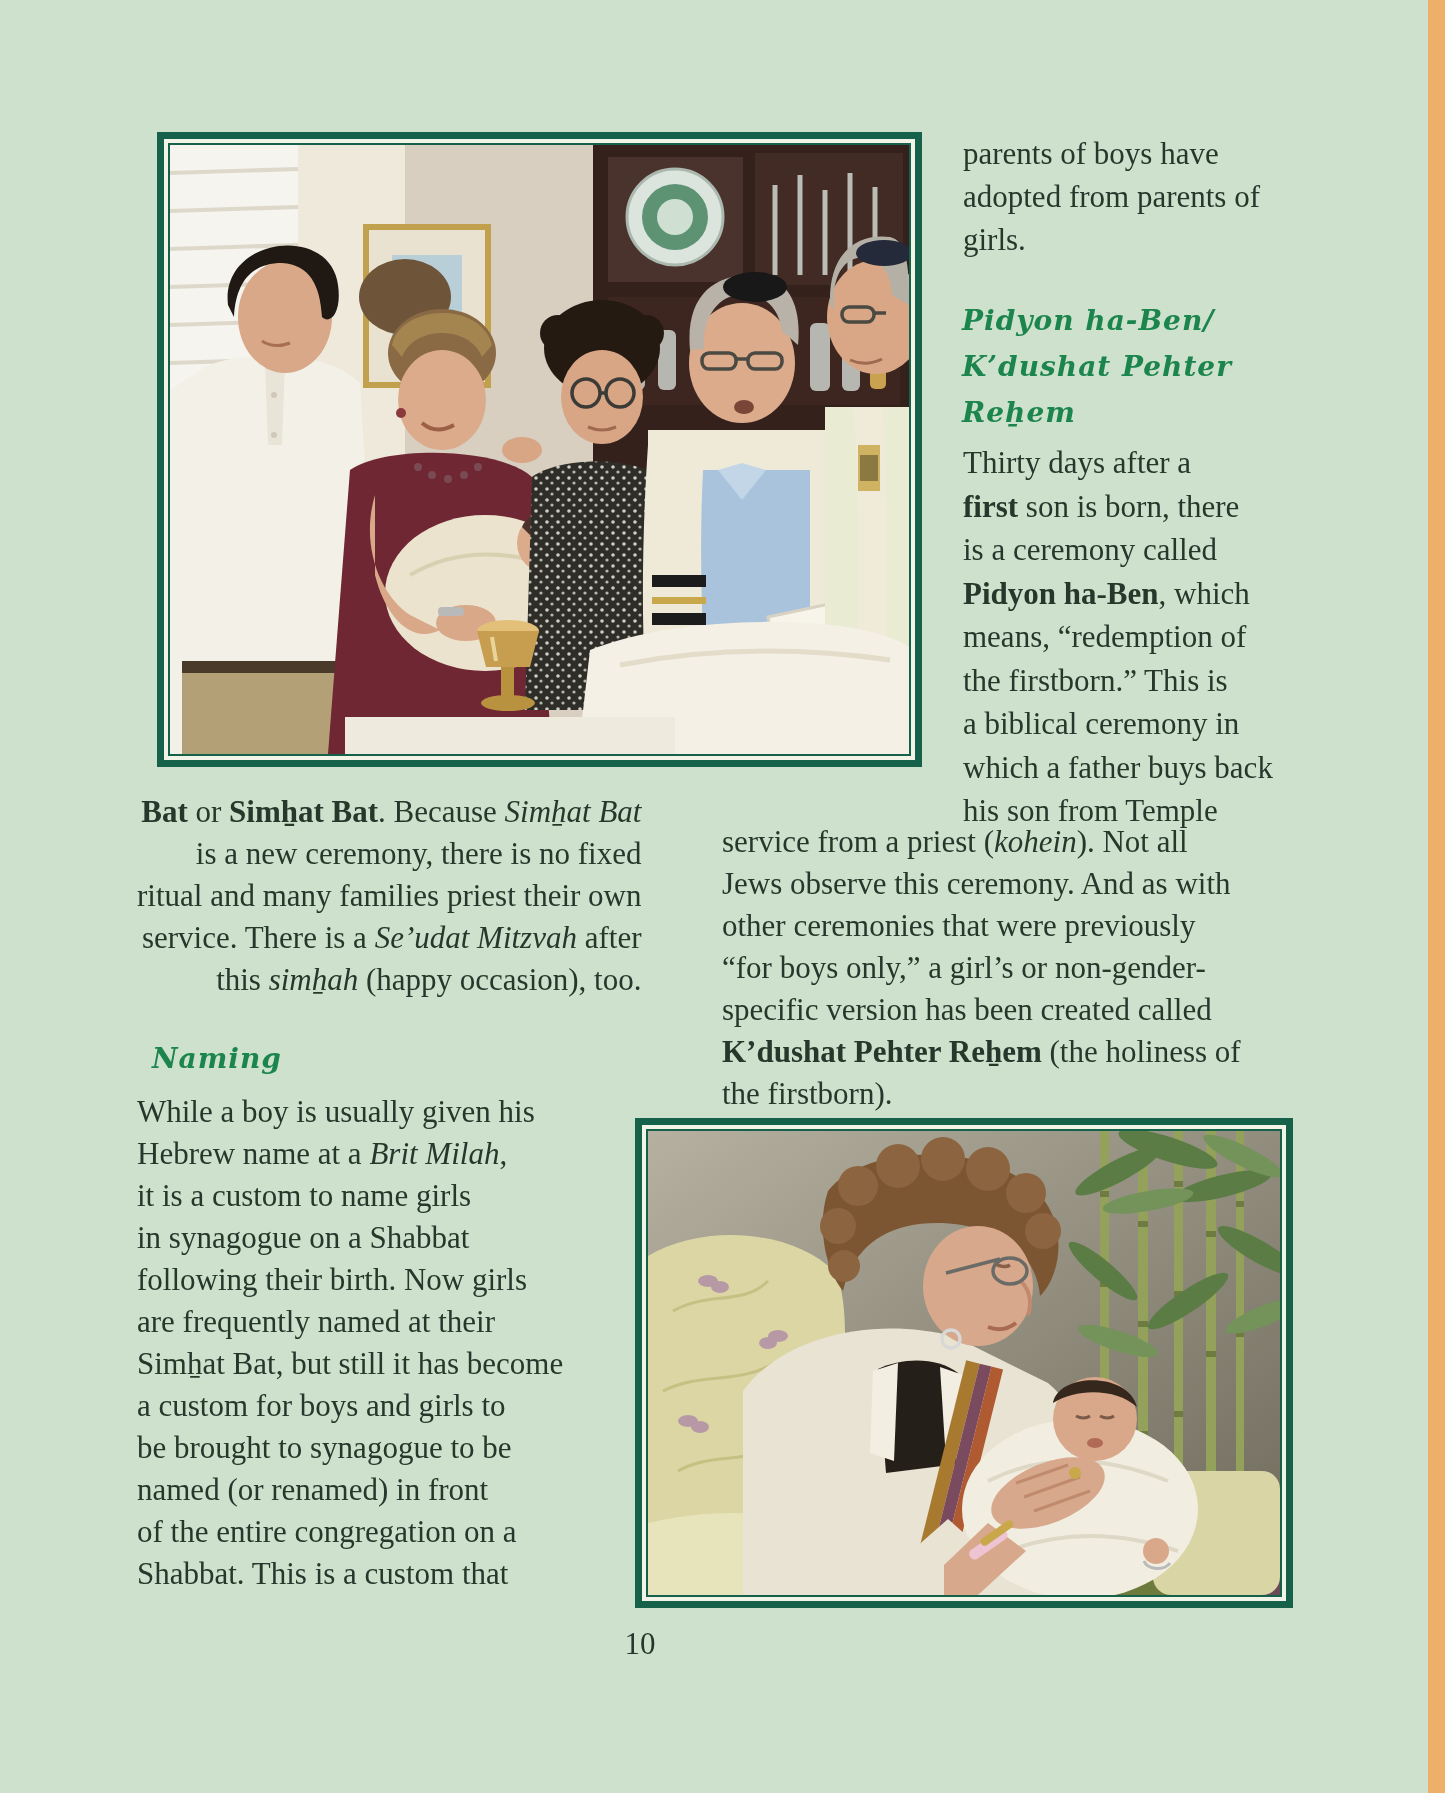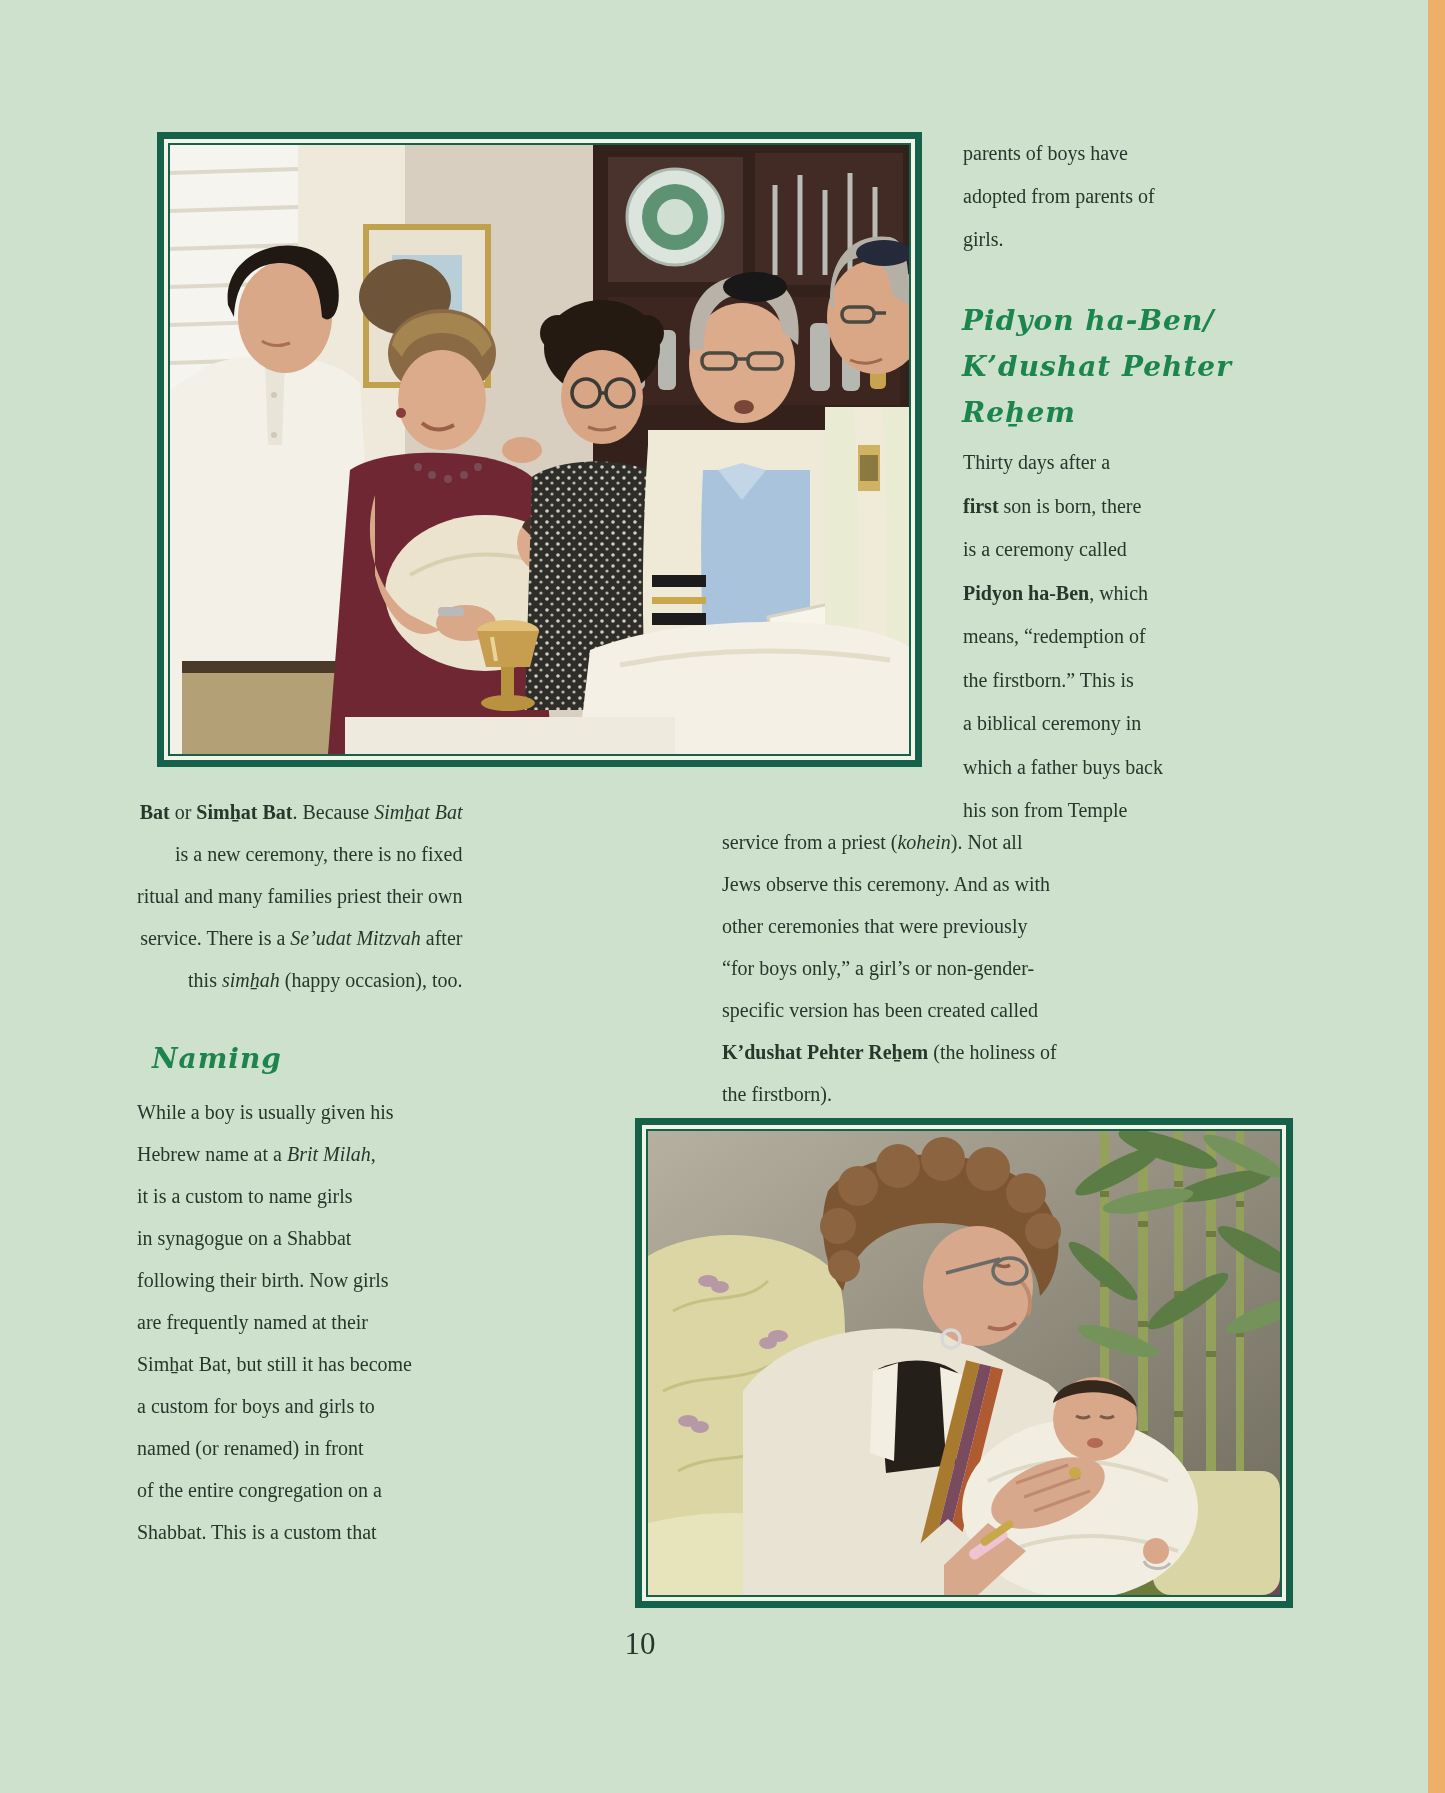--- a/index.html
+++ b/index.html
@@ -31,21 +31,21 @@
   }
   .photo-frame .inner{
     border:2px solid var(--frame);
     width:100%;height:100%;
     overflow:hidden;
   }
   .photo-frame svg{display:block;}
   .photo1{left:157px;top:132px;width:765px;height:635px;}
   .photo2{left:635px;top:1118px;width:658px;height:490px;}
 
-  .textblock{position:absolute;font-size:20px;line-height:42px;}
+  .textblock{position:absolute;font-size:31px;line-height:42px;}
   .textblock .line{white-space:nowrap;}
   .line .b{font-weight:bold;}
   .line .i{font-style:italic;}
   .line .bi{font-weight:bold;}
 
   .right-intro{left:963px;top:132px;line-height:43px;}
   .pidyon-narrow{left:963px;top:441px;line-height:43.5px;}
   .pidyon-wide{left:722px;top:821px;}
   .lead-para{left:137px;top:791px;text-align:right;}
   .naming-para{left:137px;top:1091px;}
@@ -296,20 +296,21 @@
 
 <div class="textblock naming-para">
   <div class="line"><span>While a boy is usually given his</span></div>
   <div class="line"><span>Hebrew name at a </span><span class="i">Brit Milah</span><span>,</span></div>
   <div class="line"><span>it is a custom to name girls</span></div>
   <div class="line"><span>in synagogue on a Shabbat</span></div>
   <div class="line"><span>following their birth. Now girls</span></div>
   <div class="line"><span>are frequently named at their</span></div>
   <div class="line"><span>Simẖat Bat, but still it has become</span></div>
   <div class="line"><span>a custom for boys and girls to</span></div>
+  <div class="line"><span>be brought to synagogue to be</span></div>
   <div class="line"><span>named (or renamed) in front</span></div>
   <div class="line"><span>of the entire congregation on a</span></div>
   <div class="line"><span>Shabbat. This is a custom that</span></div>
 </div>
 
 <figure class="photo-frame photo2">
   <div class="inner">
     <svg viewBox="0 0 632 464" width="632" height="464" preserveAspectRatio="none">
       <defs>
         <linearGradient id="wall2" x1="0" y1="0" x2="1" y2="1">

